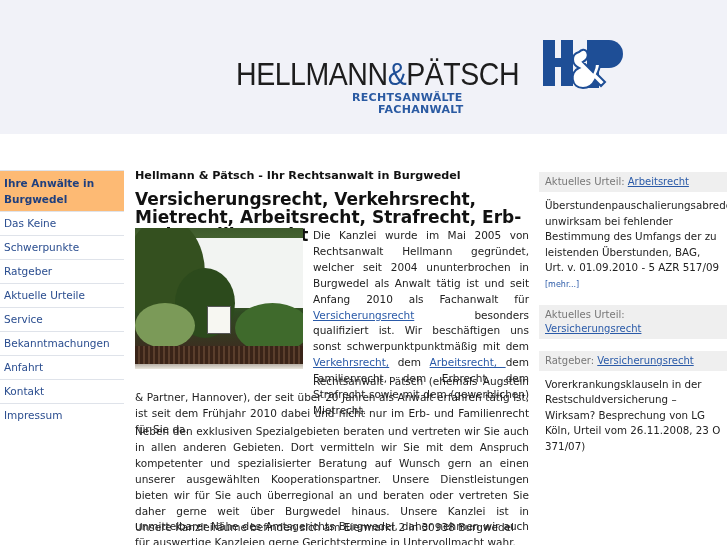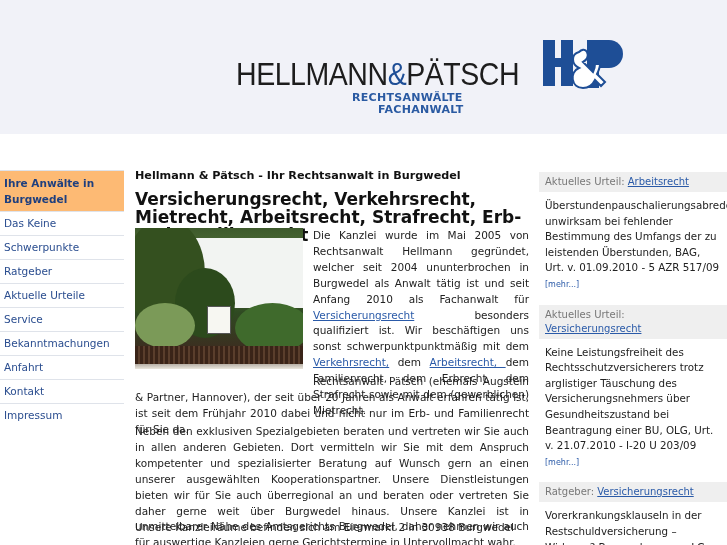--- a/index.html
+++ b/index.html
@@ -95,20 +95,19 @@
   <p class="para p4">Unsere Kanzleiräume befinden sich am Eiermarkt 2 in 30938 Burgwedel</p>
 </main>
 
 <aside class="side">
   <div class="box">
     <div class="box-head"><span>Aktuelles Urteil: </span><a>Arbeitsrecht</a></div>
     <div class="box-body"><span>Überstundenpauschalierungsabrede unwirksam bei fehlender Bestimmung des Umfangs der zu leistenden Überstunden, BAG, Urt. v. 01.09.2010 - 5 AZR 517/09 </span><a class="mehr">[mehr...]</a></div>
   </div>
   <div class="box">
     <div class="box-head"><span>Aktuelles Urteil: </span><a>Versicherungsrecht</a></div>
-    <div class="box-body"><span>Keine Leistungsfreiheit des Rechtsschutzversicherers trotz arglistiger Täuschung des Versicherungsnehmers über Gesundheitszustand bei Beantragung einer BU, OLG, Urt. v. 21.07.2010 - I-20 U 203/09 </span><a class="mehr">[mehr...]</a></div>
   </div>
   <div class="box">
     <div class="box-head"><span>Ratgeber: </span><a>Versicherungsrecht</a></div>
     <div class="box-body"><span>Vorerkrankungsklauseln in der Restschuldversicherung – Wirksam? Besprechung von LG Köln, Urteil vom 26.11.2008, 23 O 371/07) </span></div>
 
   </div>
 </aside>
 
 </body></html>

